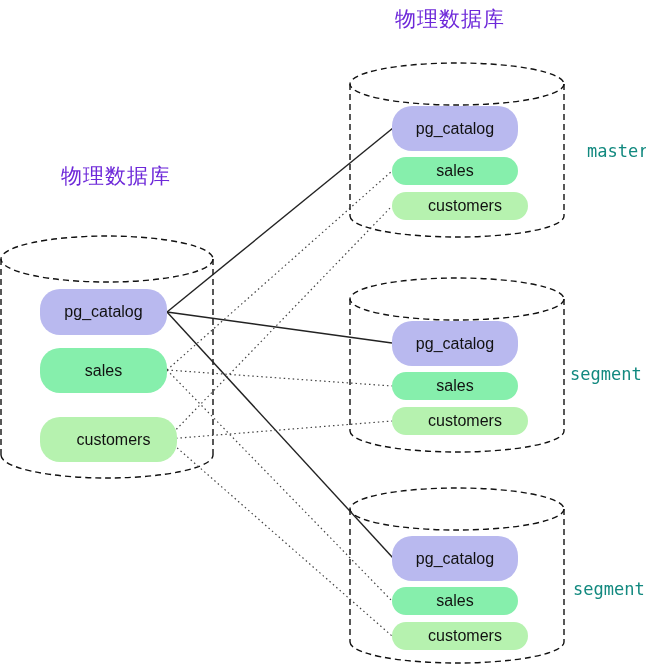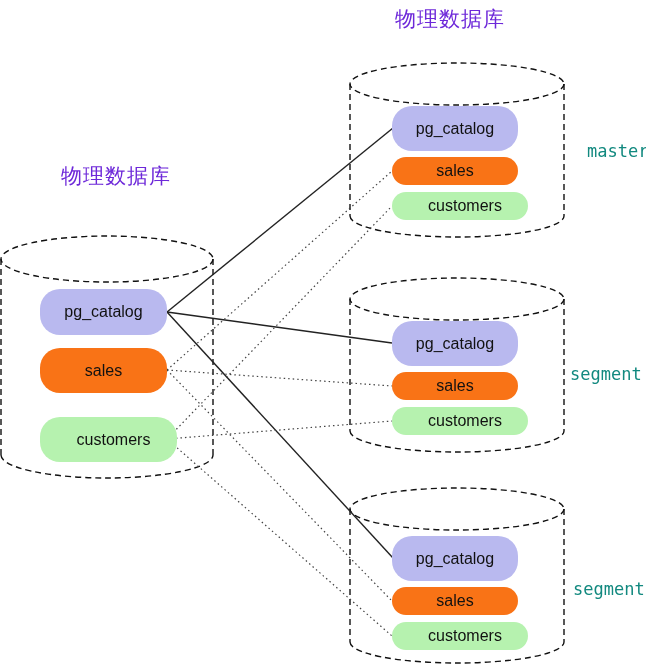--- a/index.html
+++ b/index.html
@@ -35,21 +35,21 @@
     display: flex;
     align-items: center;
     justify-content: center;
     border-radius: 20px;
     color: #111111;
     font-size: 16px;
     z-index: 1;
     white-space: nowrap;
   }
   .c-pg   { background: #b9b9ef; }
-  .c-sal  { background: #f97316; }
+  .c-sal  { background: #86efac; }
   .c-cus  { background: #b6f2af; padding-left: 10px; }
 
   
   .lg-pg  { left: 40px; top: 289px; width: 127px; height: 46px; }
   .lg-sal { left: 40px; top: 348px; width: 127px; height: 45px; }
   .lg-cus { left: 40px; top: 417px; width: 127px; height: 45px; }
 
   
   .m-pg   { left: 392px; top: 106px; width: 126px; height: 45px; }
   .m-sal  { left: 392px; top: 157px; width: 126px; height: 28px; }

